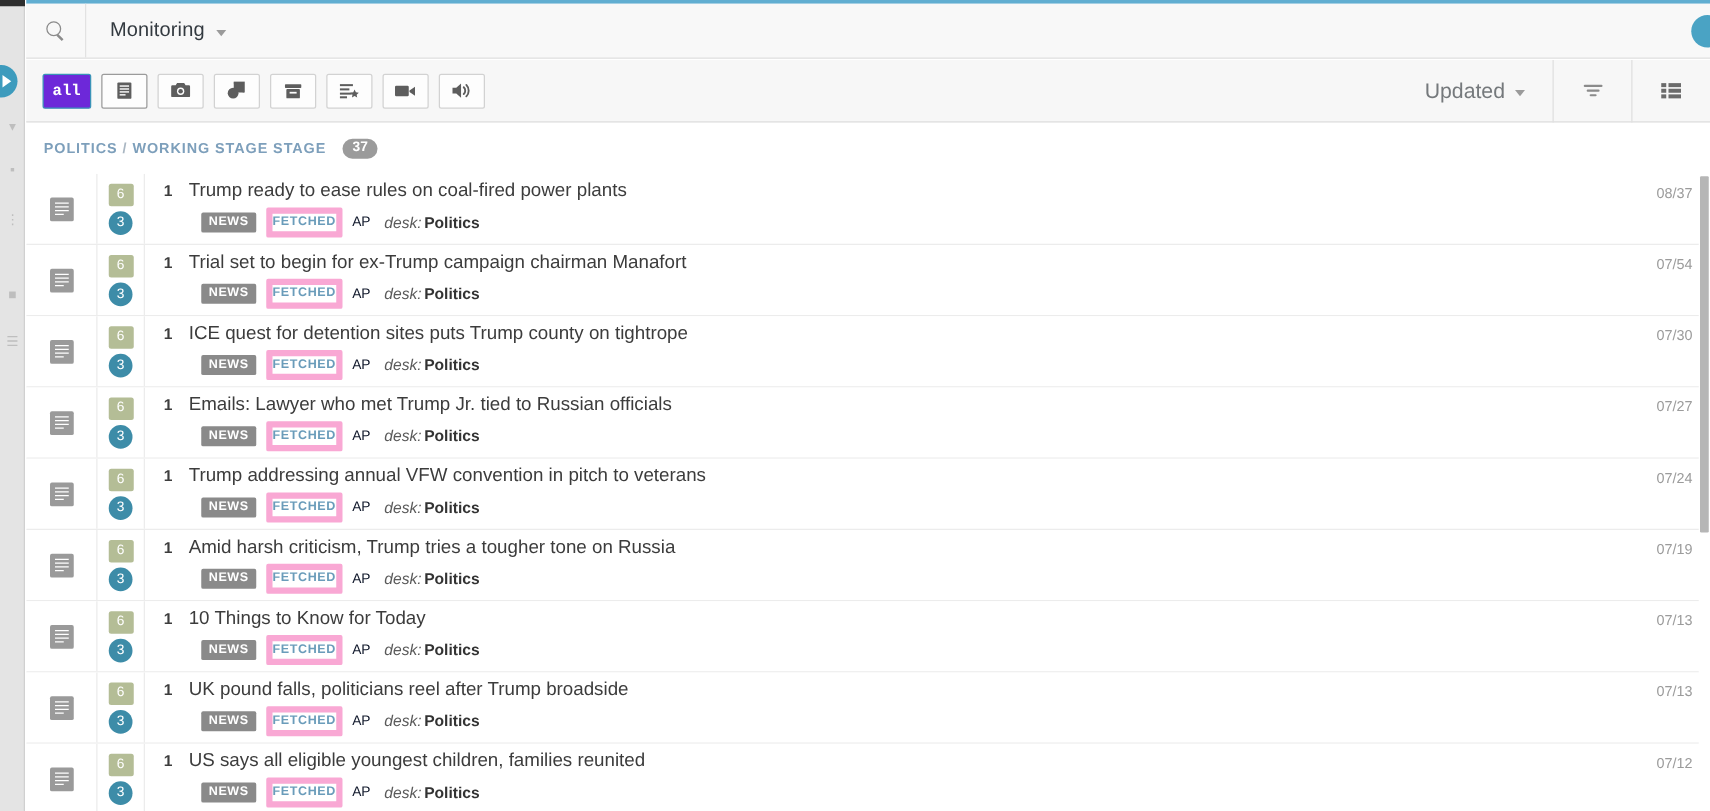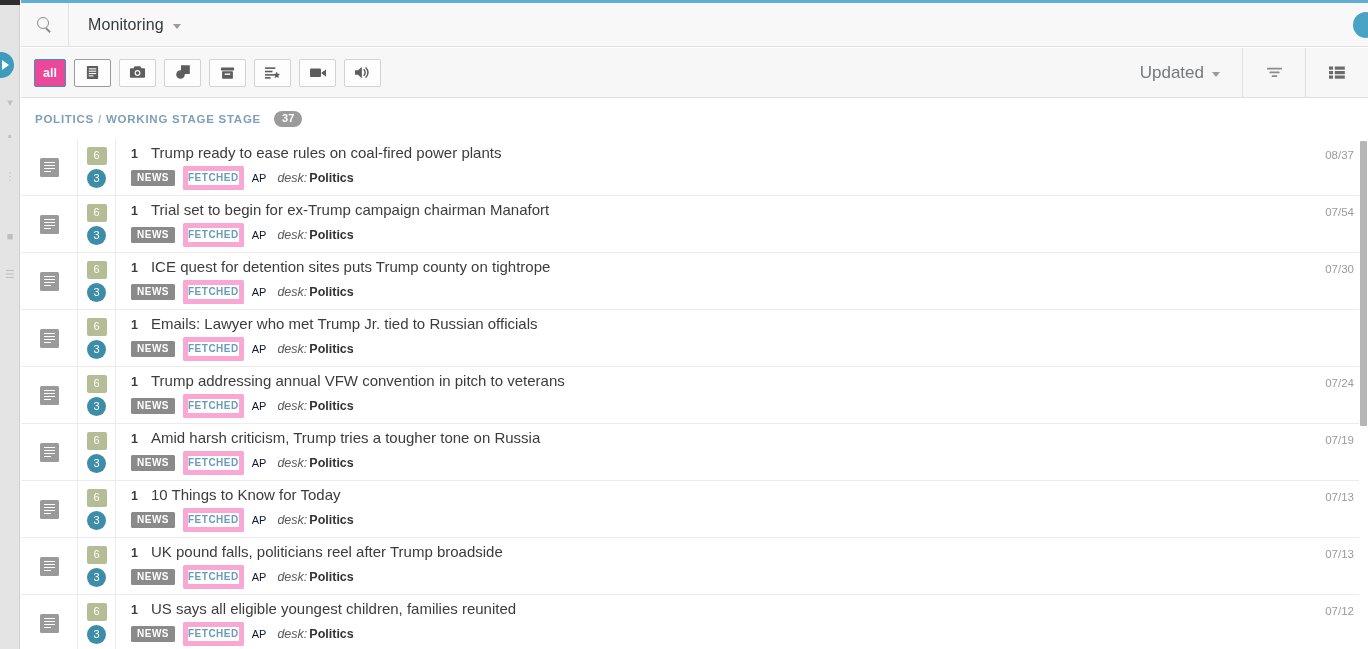--- a/index.html
+++ b/index.html
@@ -147,27 +147,28 @@
     height: 28px;
     min-width: 37px;
     border: 1px solid #d2d2d2;
     border-radius: 2px;
     background: #fdfdfd;
     display: flex; align-items: center; justify-content: center;
     color: #5d5d5d;
     cursor: pointer;
   }
   .tb-btn.all {
-    background: #ec4899;
+    background: #6d28d9;
     border-color: #3a93b8;
     color: #ffffff;
     font-size: 12.5px;
     font-weight: bold;
     min-width: 32px;
     padding: 0 7px;
+    font-family: Liberation Mono, monospace;
   }
   .tb-btn.sel {
     border-color: #9b9b9b;
   }
   .tb-spacer { flex: 1; }
 
   .tb-right {
     display: flex; align-items: stretch; height: 50px;
   }
   .sort-cell {
@@ -310,20 +311,21 @@
   }
   .tag-news {
     background: #8a8a8a;
     color: #ffffff;
     font-size: 10px;
     font-weight: bold;
     letter-spacing: .5px;
     padding: 3px 6px 3px;
     border-radius: 1.5px;
     line-height: 1;
+    margin-left: 30px;
   }
   .tag-fetched {
     border: 5px solid #f9a8d4;
     color: #6a9cba;
     font-size: 10px;
     font-weight: bold;
     letter-spacing: .5px;
     padding: 2px 0;
     border-radius: 1.5px;
     line-height: 1;
@@ -635,20 +637,23 @@
       </div>
       <div class="line-meta">
         <span class="tag-news">NEWS</span>
         <span class="tag-fetched">FETCHED</span>
         <span class="src">AP</span>
         <span class="desk-wrap">
           <span class="desk-label">desk:</span><span class="desk-value">Politics</span>
         </span>
       </div>
     </div>
+    <div class="cell-date">
+      <span class="date-text">07/27</span>
+    </div>
   </div>
 
   <div class="row">
     <div class="cell-type">
       <span class="doc-icon">
         <i></i>
               <i></i>
               <i></i>
               <i></i>
       </span>

